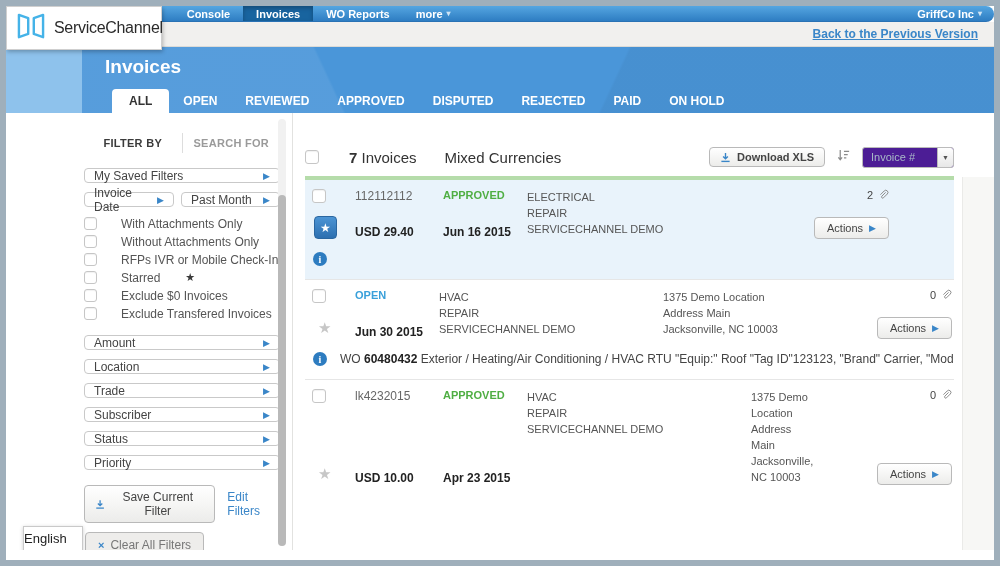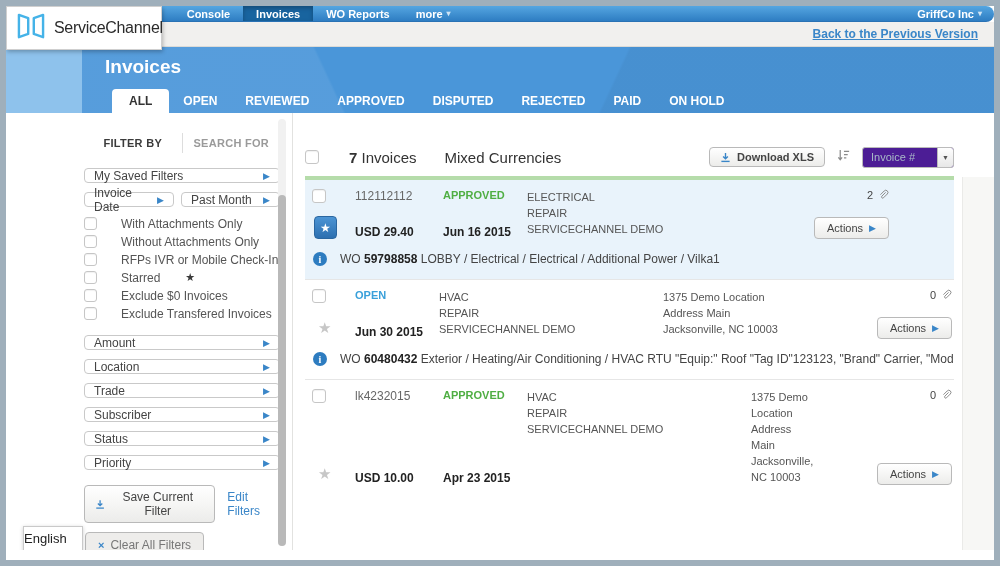--- a/index.html
+++ b/index.html
@@ -313,21 +313,20 @@
                 </svg>
             </span>
             <button class="btn btn-actions">
                 <span>Actions</span>
                 <span class="arr-blue">▶</span>
               </button>
           </div>
         </div>
         <div class="row-wo">
           <span class="info-ico">i</span>
-          <span class="wo-text"><span>WO</span> <b>59798858</b> <span>LOBBY / Electrical / Electrical / Additional Power / Vilka1</span></span>
         </div>
       </div>
 
       <div class="row hairline">
         <div class="row-main">
           <div class="c-check">
             <span class="cb"></span>
             <span class="star-plain">★</span>
           </div>
           <div class="c-status">

